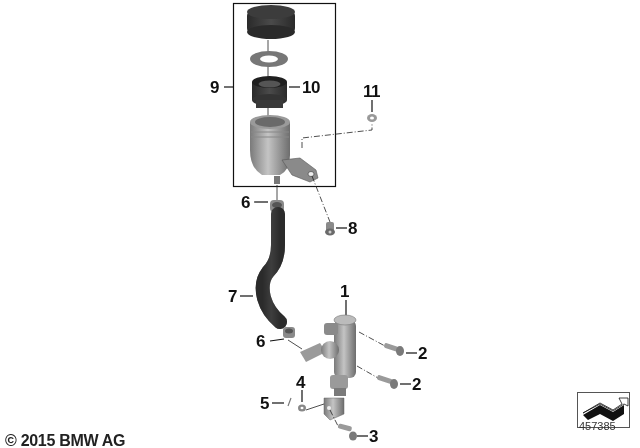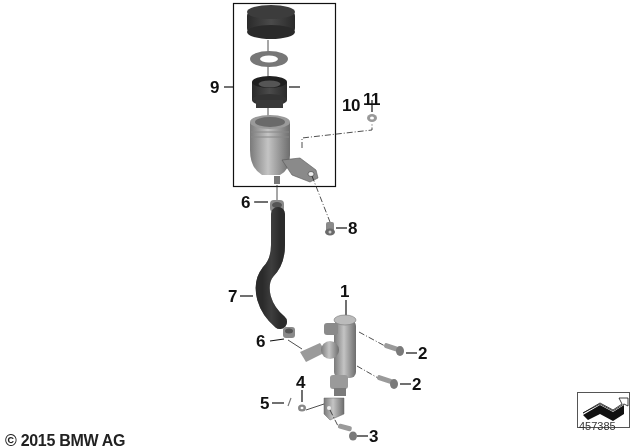--- a/index.html
+++ b/index.html
@@ -148,22 +148,22 @@
   <line x1="272" y1="403" x2="284" y2="403" stroke="#111" stroke-width="1.2"></line>
 
   <g>
     <rect x="577.5" y="392.5" width="52" height="35" fill="#fff" stroke="#555" stroke-width="1"></rect>
     <path d="M583 415 L600 405 L613 412 L624 405 L624 414 L613 421 L600 414 L588 420 Z" fill="#111"></path>
     <path d="M583 413 L600 403 L613 410 L622 404 L619 398 L628 398 L628 406 L624 404 L613 411 L600 404 Z" fill="#fff" stroke="#111" stroke-width="0.8"></path>
   </g>
 </svg>
 
 <div class="callout" style="left:210px;top:79px;">9</div>
-<div class="callout" style="left:302px;top:97px;margin-left:40px;">10</div>
-<div class="callout" style="left:363px;top:91px;text-align:right;">11</div>
+<div class="callout" style="left:302px;top:79px;">10</div>
+<div class="callout" style="left:363px;top:83px;text-align:right;">11</div>
 <div class="callout" style="left:241px;top:194px;">6</div>
 <div class="callout" style="left:348px;top:220px;">8</div>
 <div class="callout" style="left:228px;top:288px;">7</div>
 <div class="callout" style="left:340px;top:283px;">1</div>
 <div class="callout" style="left:256px;top:333px;">6</div>
 <div class="callout" style="left:418px;top:345px;">2</div>
 <div class="callout" style="left:412px;top:376px;">2</div>
 <div class="callout" style="left:296px;top:374px;">4</div>
 <div class="callout" style="left:260px;top:395px;">5</div>
 <div class="callout" style="left:369px;top:428px;">3</div>

